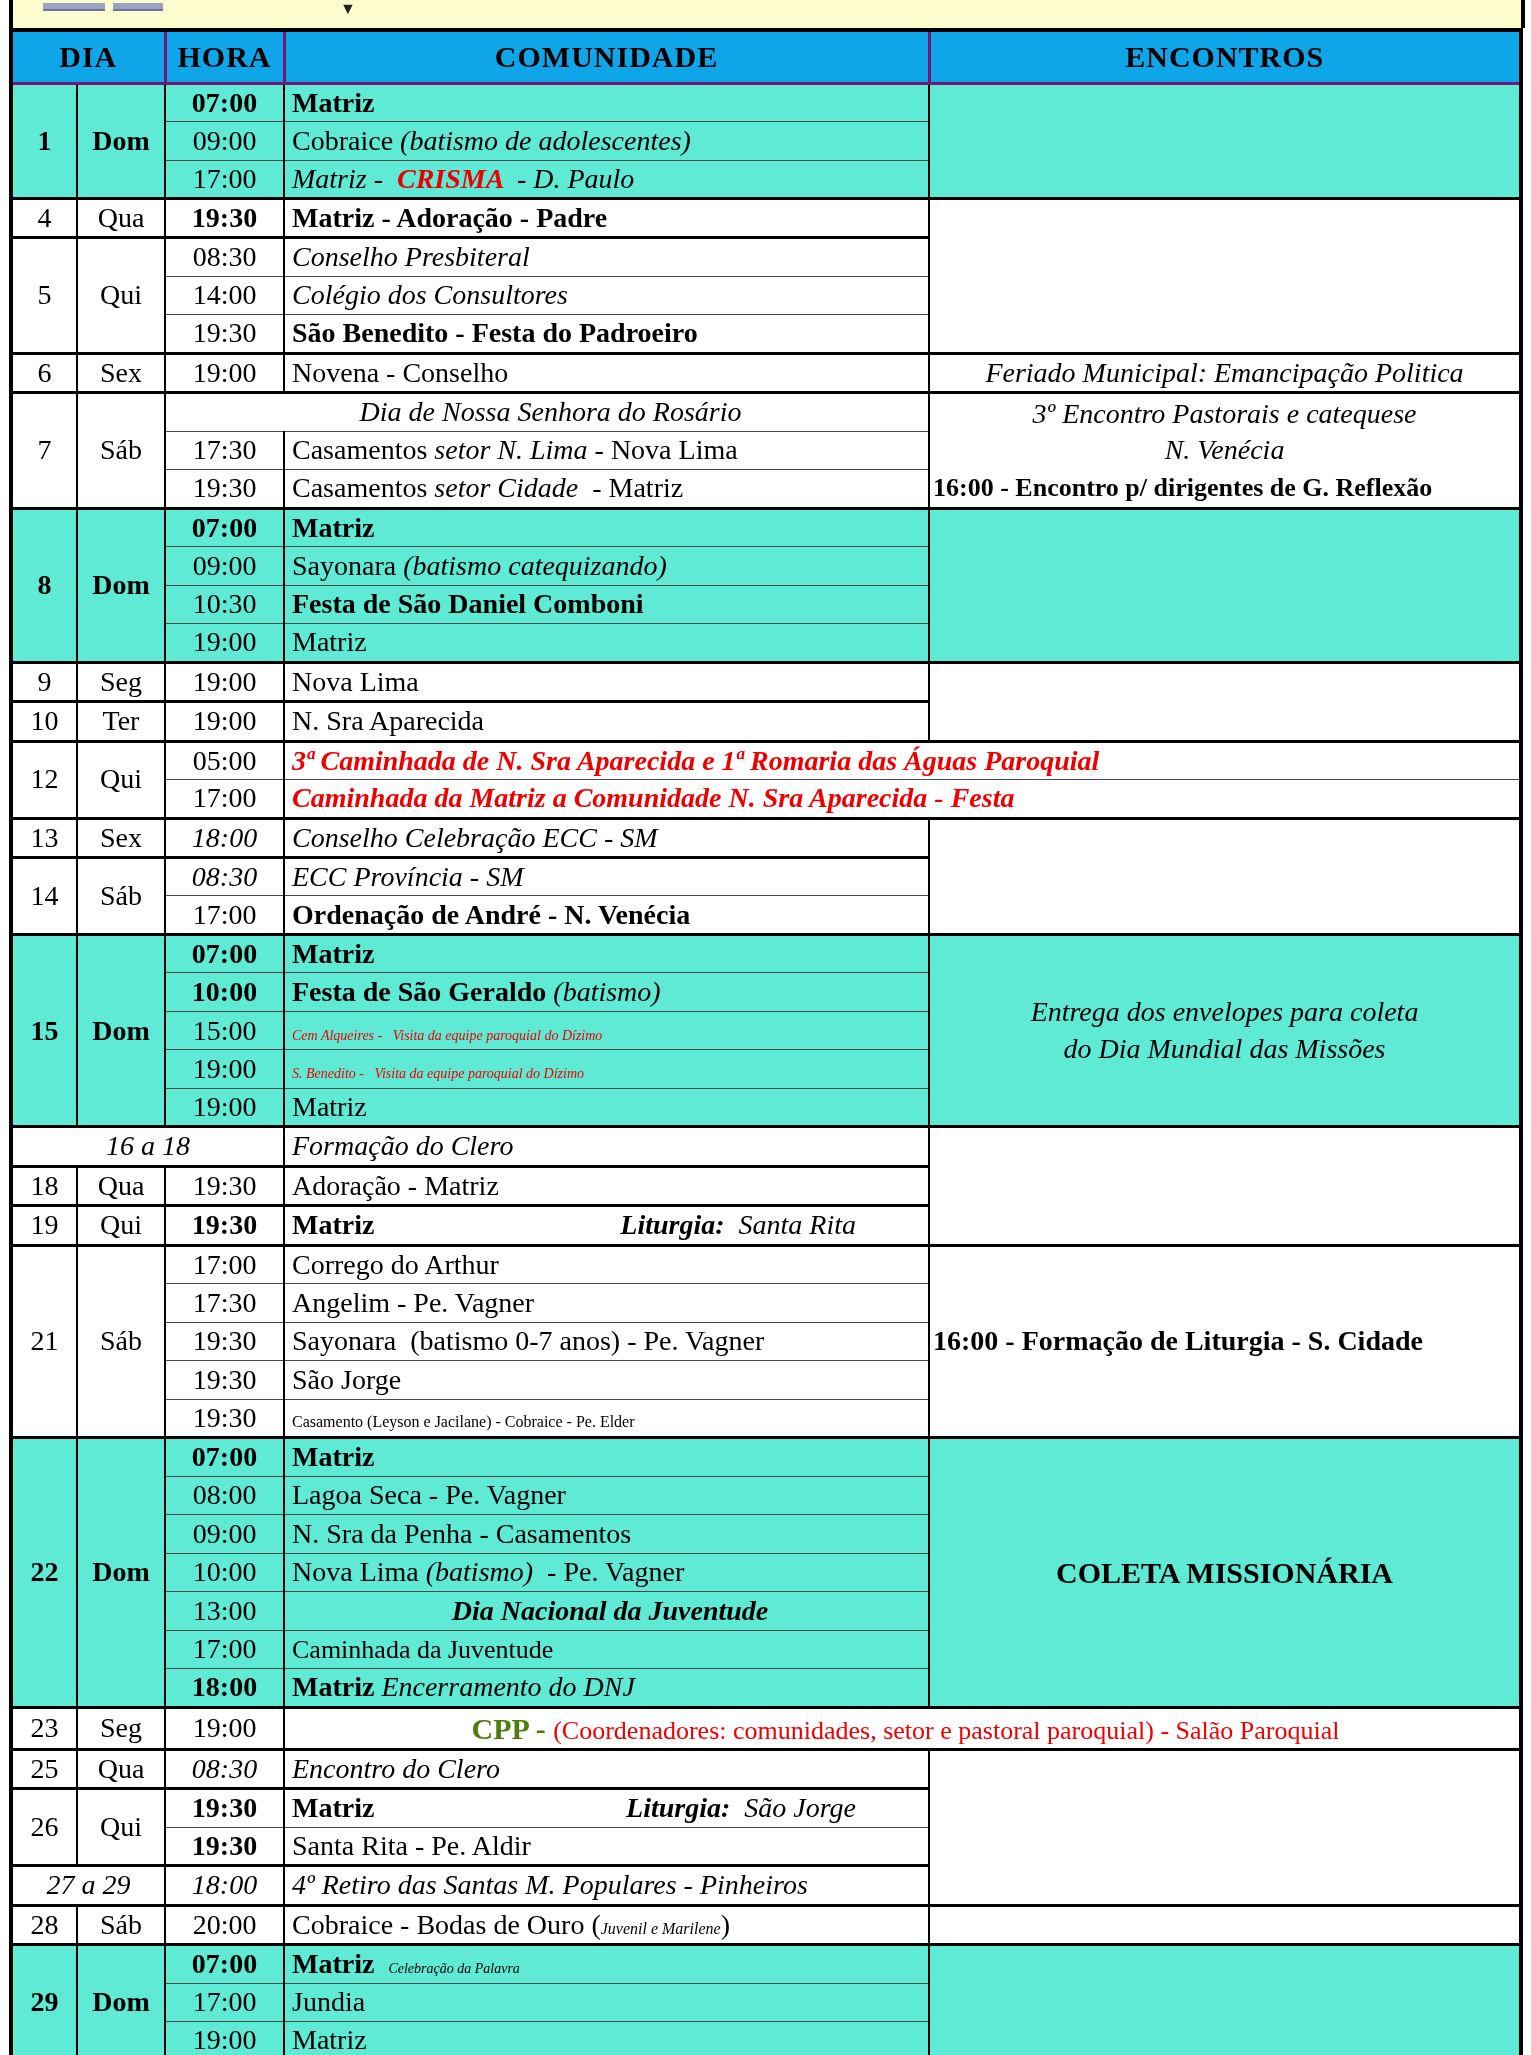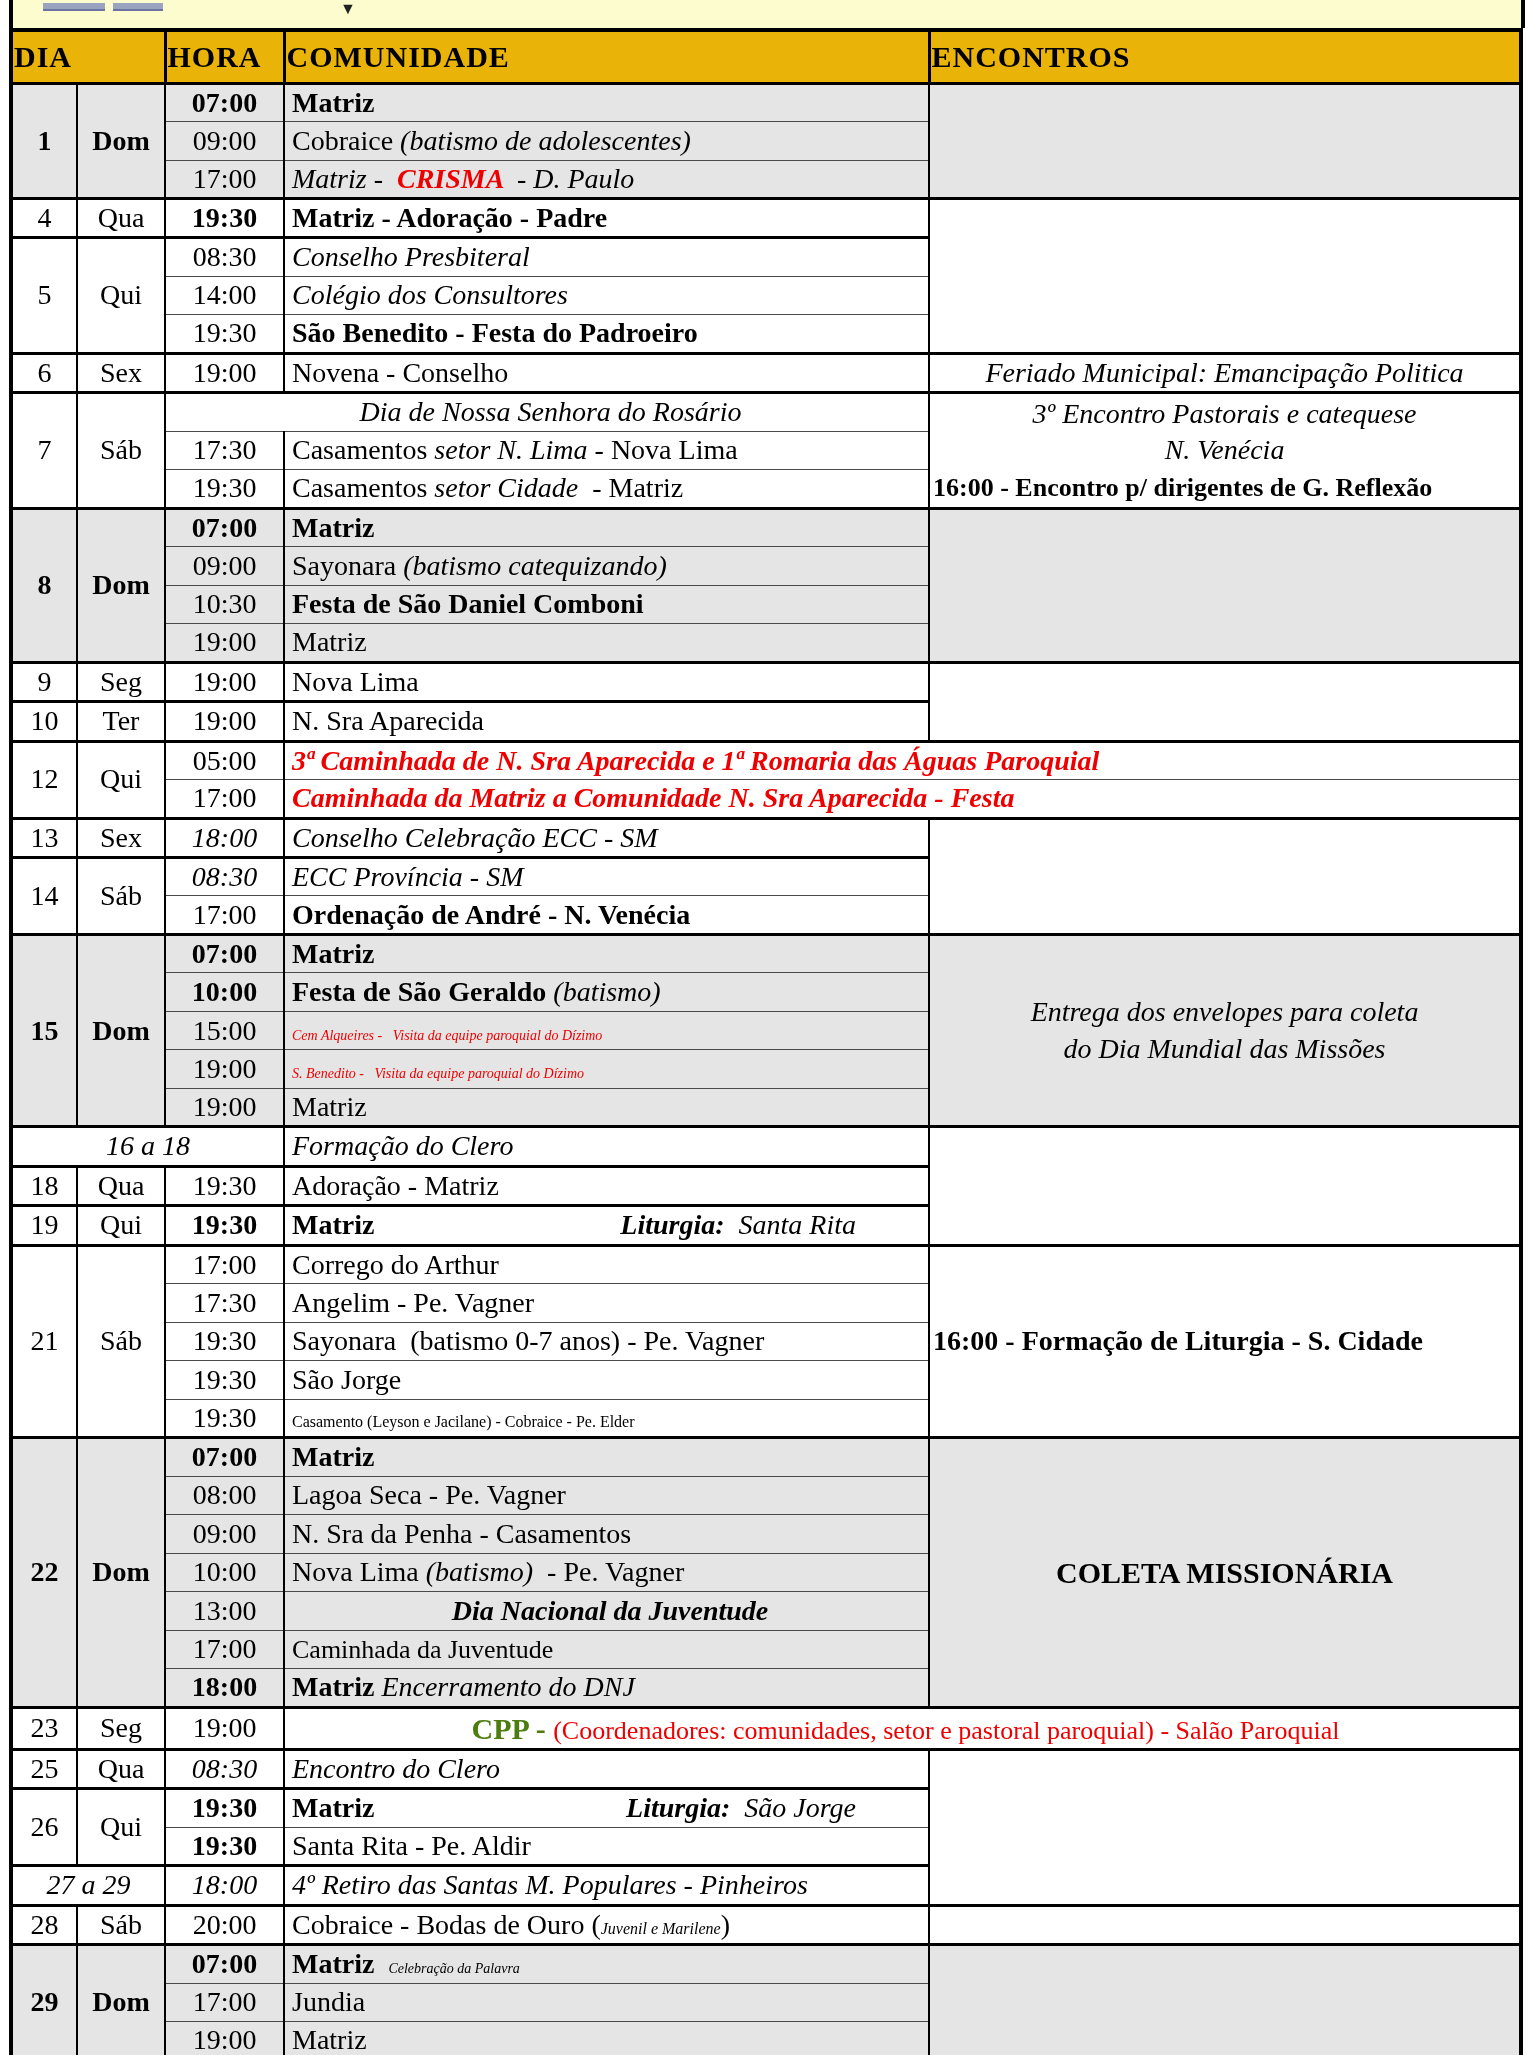--- a/index.html
+++ b/index.html
@@ -14,28 +14,28 @@
   .r1{left:30px;width:62px;}
   .r2{left:100px;width:50px;}
   .arrow{position:absolute;left:327px;top:1px;font-size:16px;color:#222;line-height:1;}
 
   table{border-collapse:collapse;table-layout:fixed;width:1510px;margin-left:9px;
         border:4px solid #000;}
   col.c1{width:66px;} col.c2{width:88px;} col.c3{width:119px;}
   col.c4{width:645px;} col.c5{width:592px;}
 
   thead tr{height:53px;}
-  th{border:3px solid #000000;font-size:30px;font-weight:bold;letter-spacing:1px;
-     text-align:left;vertical-align:middle;background:#eab308;}
+  th{border:3px solid #701a75;font-size:30px;font-weight:bold;letter-spacing:1px;
+     text-align:center;vertical-align:middle;background:#0ea5e9;}
 
   tbody tr{height:38.5px;}
   td{border-left:2px solid #000;border-right:2px solid #000;border-top:1px solid #4a4a4a;
      vertical-align:middle;font-size:28px;overflow:hidden;padding:0;}
   tr.g td{border-top:3px solid #000;}
-  tr.y td{background:#e5e5e5;}
+  tr.y td{background:#5eead4;}
 
   td.num,td.name,td.hora,td.ctr{text-align:center;}
   td.com{padding-left:7px;}
   td.enc{text-align:center;}
 
   .line{white-space:pre;line-height:1.3;}
   .line.ctr{text-align:center;}
   .line.lft{text-align:left;padding-left:3px;font-weight:bold;}
   .line.split{display:flex;padding-right:72px;}
 

